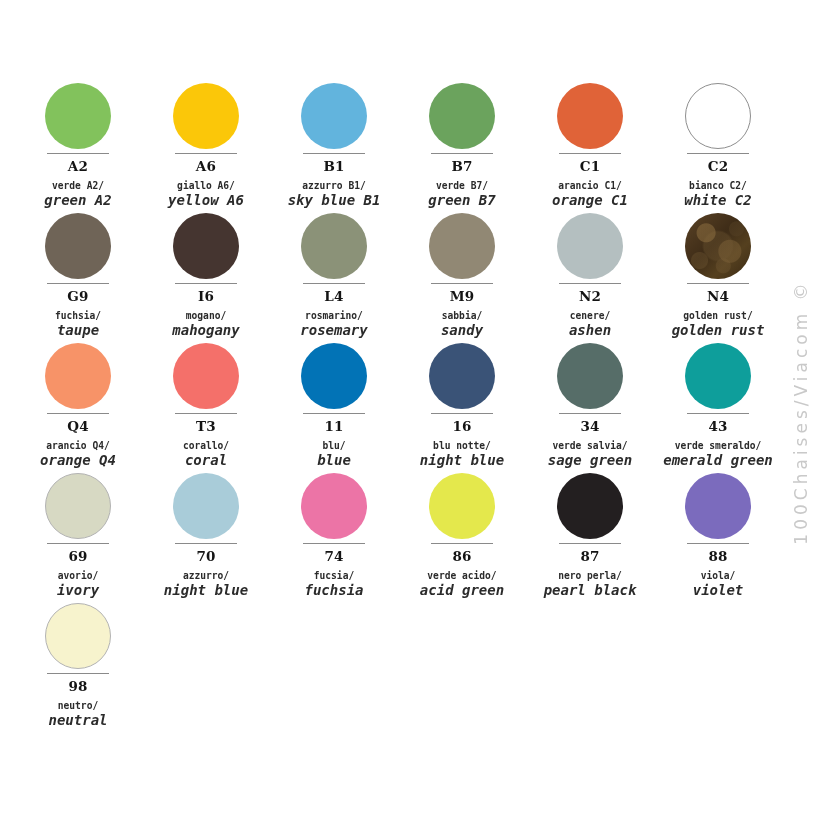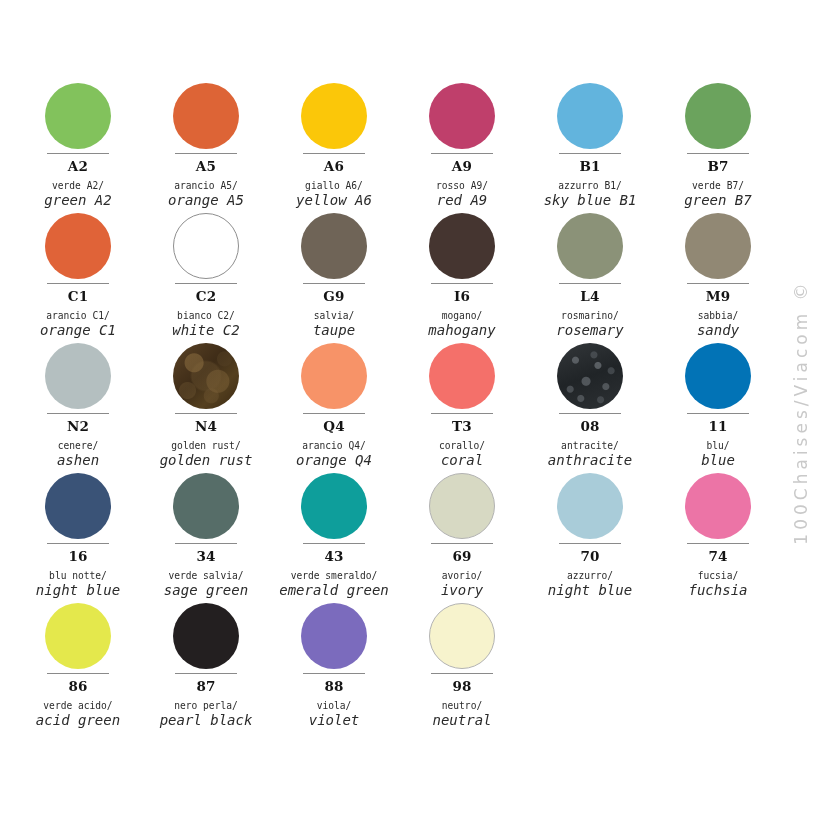--- a/index.html
+++ b/index.html
@@ -87,20 +87,21 @@
     letter-spacing: 0.2px;
     margin-top: 6px;
     line-height: 1;
     text-align: center;
   }
 
   .swatch-names {
     margin-top: 6px;
     text-align: center;
     line-height: 1.28;
+    font-weight: bold;
   }
 
   .name-it {
     display: block;
     font-family: "DejaVu Sans Mono", "Liberation Mono", monospace;
     font-size: 9.6px;
     color: #2b2b2b;
     white-space: nowrap;
   }
 
@@ -172,53 +173,31 @@
     </div>
     <div class="swatch-rule"></div>
     <div class="swatch-code">A2</div>
     <div class="swatch-names">
       <span class="name-it">verde A2/</span>
       <span class="name-en">green A2</span>
     </div>
   </div>
       <div class="swatch-cell">
     <div class="swatch-disc-wrap">
-      <span class="swatch-disc" style="background: rgb(221, 100, 54);"></span>
-    </div>
-    <div class="swatch-rule"></div>
-    <div class="swatch-code">A5</div>
-    <div class="swatch-names">
-      <span class="name-it">arancio A5/</span>
-      <span class="name-en">orange A5</span>
-    </div>
-  </div>
-      <div class="swatch-cell">
-    <div class="swatch-disc-wrap">
       <span class="swatch-disc" style="background: rgb(251, 199, 9);"></span>
     </div>
     <div class="swatch-rule"></div>
     <div class="swatch-code">A6</div>
     <div class="swatch-names">
       <span class="name-it">giallo A6/</span>
       <span class="name-en">yellow A6</span>
     </div>
   </div>
       <div class="swatch-cell">
     <div class="swatch-disc-wrap">
-      <span class="swatch-disc" style="background: rgb(191, 63, 107);"></span>
-    </div>
-    <div class="swatch-rule"></div>
-    <div class="swatch-code">A9</div>
-    <div class="swatch-names">
-      <span class="name-it">rosso A9/</span>
-      <span class="name-en">red A9</span>
-    </div>
-  </div>
-      <div class="swatch-cell">
-    <div class="swatch-disc-wrap">
       <span class="swatch-disc" style="background: rgb(98, 180, 221);"></span>
     </div>
     <div class="swatch-rule"></div>
     <div class="swatch-code">B1</div>
     <div class="swatch-names">
       <span class="name-it">azzurro B1/</span>
       <span class="name-en">sky blue B1</span>
     </div>
   </div>
       <div class="swatch-cell">
@@ -254,21 +233,21 @@
       <span class="name-en">white C2</span>
     </div>
   </div>
       <div class="swatch-cell">
     <div class="swatch-disc-wrap">
       <span class="swatch-disc" style="background: rgb(111, 100, 87);"></span>
     </div>
     <div class="swatch-rule"></div>
     <div class="swatch-code">G9</div>
     <div class="swatch-names">
-      <span class="name-it">salvia/</span>
+      <span class="name-it">fuchsia/</span>
       <span class="name-en">taupe</span>
     </div>
   </div>
       <div class="swatch-cell">
     <div class="swatch-disc-wrap">
       <span class="swatch-disc" style="background: rgb(69, 53, 48);"></span>
     </div>
     <div class="swatch-rule"></div>
     <div class="swatch-code">I6</div>
     <div class="swatch-names">
@@ -337,31 +316,20 @@
     </div>
     <div class="swatch-rule"></div>
     <div class="swatch-code">T3</div>
     <div class="swatch-names">
       <span class="name-it">corallo/</span>
       <span class="name-en">coral</span>
     </div>
   </div>
       <div class="swatch-cell">
     <div class="swatch-disc-wrap">
-      <span class="swatch-disc tex-anthracite"></span>
-    </div>
-    <div class="swatch-rule"></div>
-    <div class="swatch-code">08</div>
-    <div class="swatch-names">
-      <span class="name-it">antracite/</span>
-      <span class="name-en">anthracite</span>
-    </div>
-  </div>
-      <div class="swatch-cell">
-    <div class="swatch-disc-wrap">
       <span class="swatch-disc" style="background: rgb(2, 115, 182);"></span>
     </div>
     <div class="swatch-rule"></div>
     <div class="swatch-code">11</div>
     <div class="swatch-names">
       <span class="name-it">blu/</span>
       <span class="name-en">blue</span>
     </div>
   </div>
       <div class="swatch-cell">

